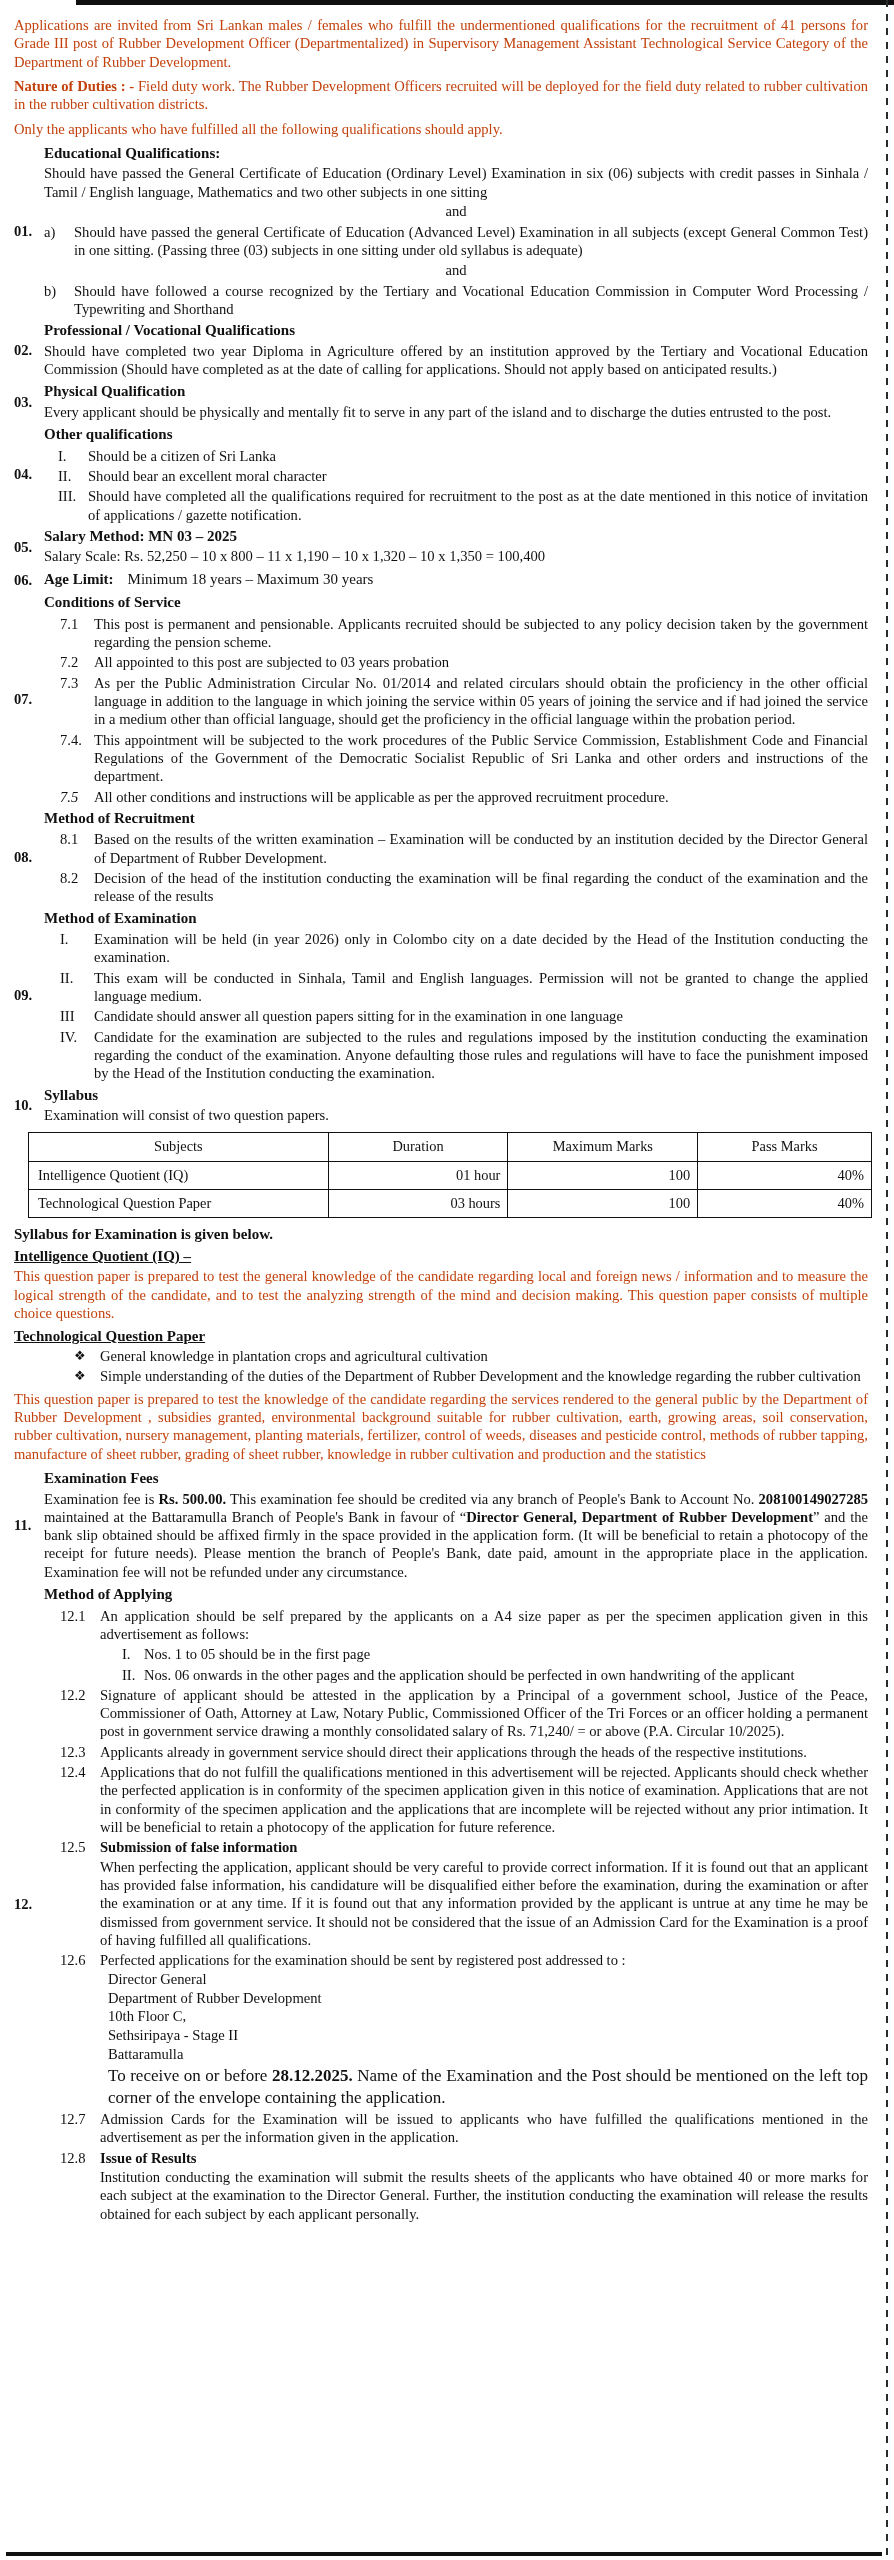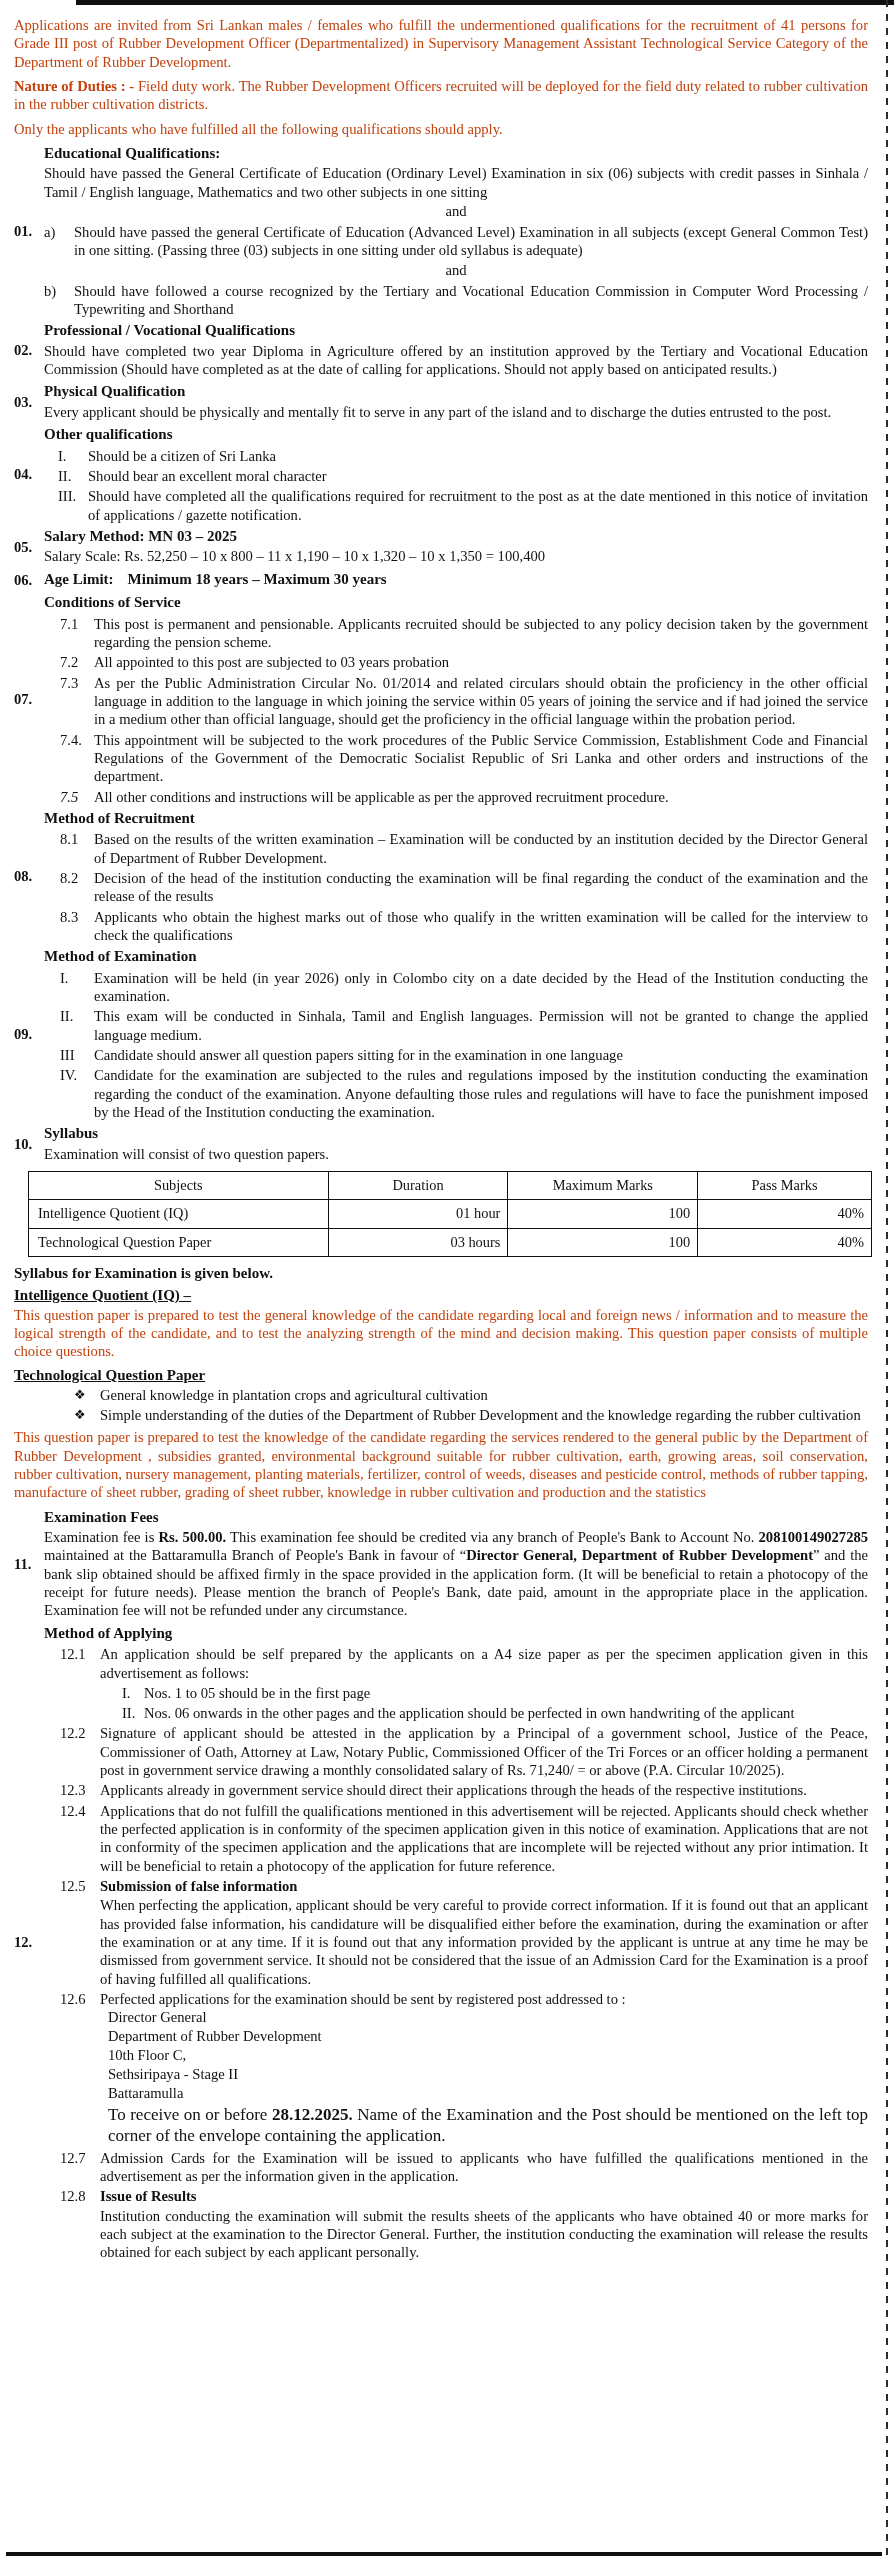--- a/index.html
+++ b/index.html
@@ -85,21 +85,21 @@
   .item-body {
     flex: 1 1 auto;
     min-width: 0;
   }
   .item-title {
     font-weight: bold;
     font-size: 15px;
     line-height: 1.3;
     margin-bottom: 1px;
   }
-  .item-title .normal { font-weight: bold; }
+  .item-title .normal { font-weight: normal; }
   .body-text {
     font-size: 14.6px;
     line-height: 1.255;
     text-align: justify;
     margin-bottom: 1px;
   }
   .body-text-left { text-align: left; }
   
   .sub {
     display: flex;
@@ -307,24 +307,20 @@
       <div class="item-num">08.</div>
       <div class="item-body">
         <div class="item-title">Method of Recruitment</div>
         <div class="sub">
           <div class="sub-marker w-34" style="margin-left:16px;">8.1</div>
           <div class="sub-text">Based on the results of the written examination – Examination will be conducted by an institution decided by the Director General of Department of Rubber Development.</div>
         </div>
         <div class="sub">
           <div class="sub-marker w-34" style="margin-left:16px;">8.2</div>
           <div class="sub-text">Decision of the head of the institution conducting the examination will be final regarding the conduct of the examination and the release of the results</div>
-        </div>
-        <div class="sub">
-          <div class="sub-marker w-34" style="margin-left:16px;">8.3</div>
-          <div class="sub-text">Applicants who obtain the highest marks out of those who qualify in the written examination will be called for the interview to check the qualifications</div>
         </div>
       </div>
     </div>
 
     <div class="item">
       <div class="item-num">09.</div>
       <div class="item-body">
         <div class="item-title">Method of Examination</div>
         <div class="sub">
           <div class="sub-marker w-34" style="margin-left:16px;">I.</div>

